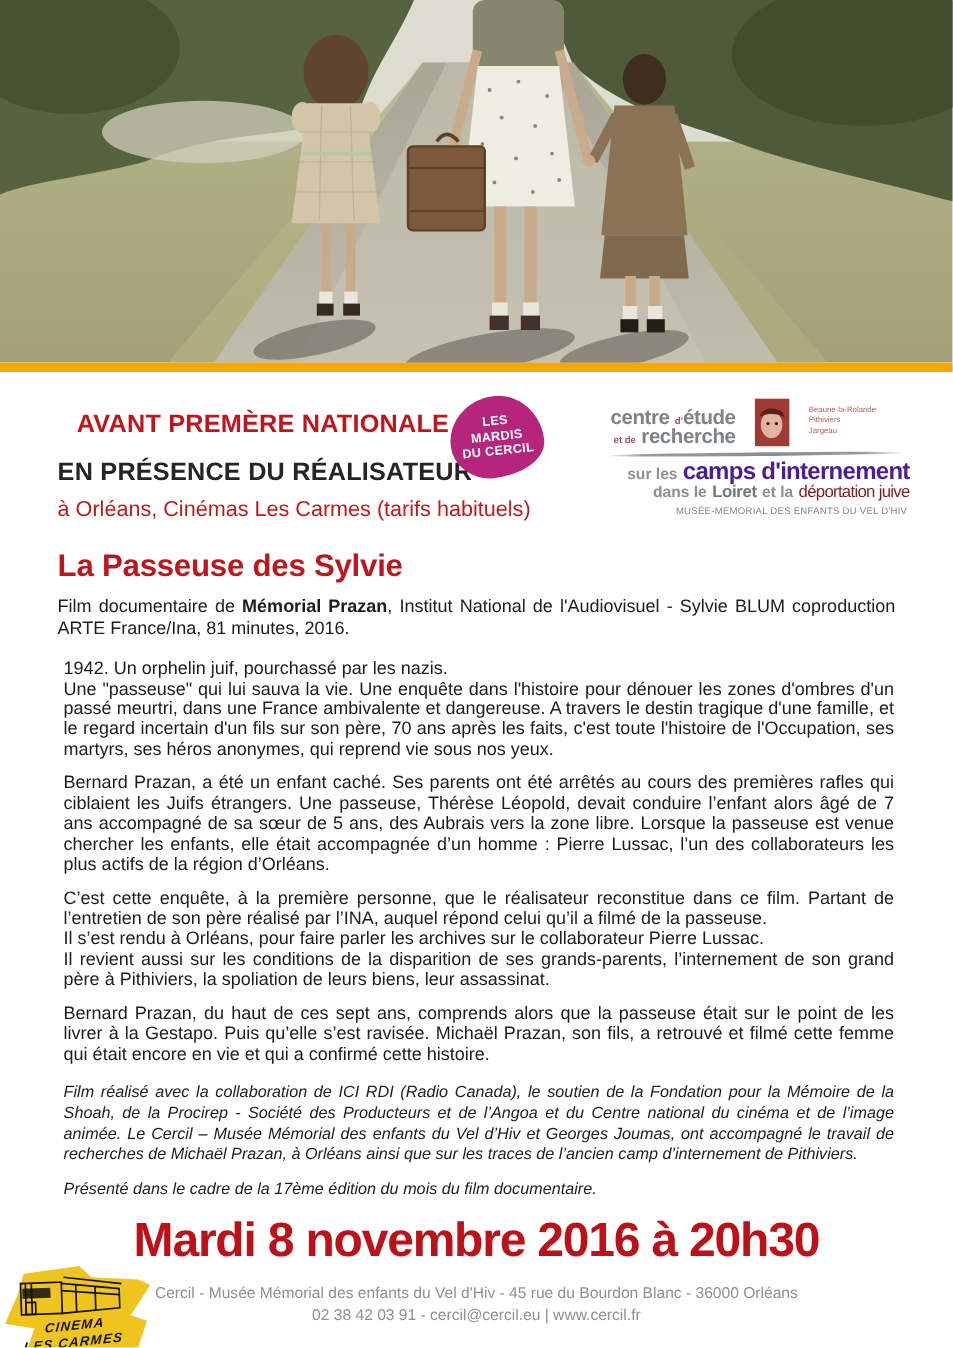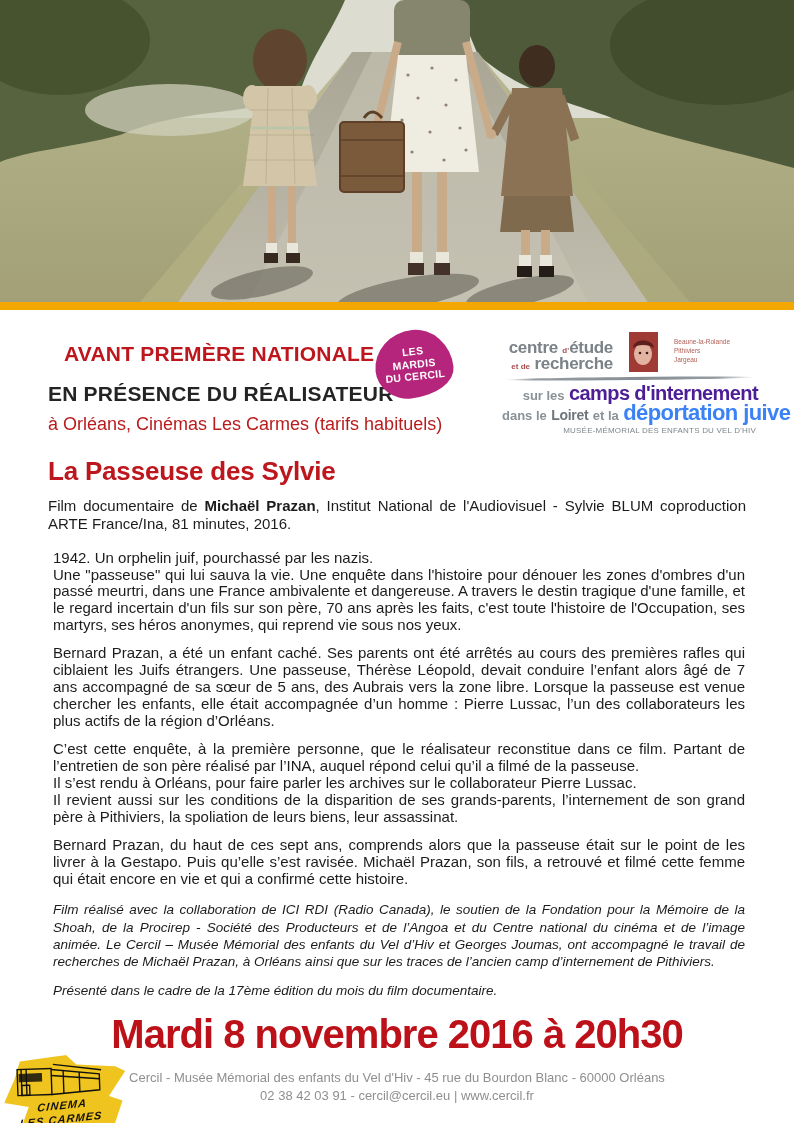--- a/index.html
+++ b/index.html
@@ -30,21 +30,21 @@
   .c-small{font-size:8px;font-weight:bold;color:#a85050;}
   .c-face{width:29px;height:40px;flex:0 0 auto;}
   .c-places{font-size:6.5px;line-height:1.35;color:#b05b52;padding-top:6px;width:58px;}
   .brush{height:3px;margin:5px 2px 4px;border-radius:50%;
     background:linear-gradient(90deg,rgba(150,157,162,0),#969da2 12%,#878e93 55%,#969da2 85%,rgba(150,157,162,0));
     transform:rotate(-.6deg);}
   .c-r3,.c-r4{text-align:right;line-height:.92;white-space:nowrap;}
   .c-tiny{font-size:13px;font-weight:bold;color:#8a9196;}
   .c-huge{font-size:20px;font-weight:bold;color:#4c1d95;letter-spacing:-.6px;}
   .c-mid{font-size:14px;font-weight:bold;color:#6e767c;letter-spacing:-.3px;}
-  .c-hugered{font-size:22px;font-weight:bold;color:#3b82f6;letter-spacing:-.6px;}
+  .c-hugered{font-size:14px;font-weight:normal;color:#7f1d1d;letter-spacing:-.6px;}
   .c-r5{text-align:right;font-size:8px;color:#7e868c;letter-spacing:.2px;margin-top:3px;padding-right:2px;}
   
   .title{margin:14px 48px 0;font-size:26px;font-weight:bold;color:#be161d;letter-spacing:-.2px;}
   .intro{margin:10px 48px 0;font-size:15px;line-height:1.22;text-align:justify;}
   .intro b{font-weight:bold;}
   .bodytext{margin:16px 49px 0 53px;}
   .bodytext p{margin:0 0 11px;font-size:15px;line-height:1.13;text-align:justify;white-space:pre-line;}
   .credits{margin:14px 49px 0 53px;font-size:13.5px;font-style:italic;line-height:1.28;text-align:justify;}
   .presented{margin:12px 49px 0 53px;font-size:13.5px;font-style:italic;}
   .bigdate{margin:14px 20px 0;text-align:center;font-size:40px;font-weight:bold;color:#bc1118;letter-spacing:-1px;}
@@ -213,21 +213,21 @@
         <span class="c-tiny">dans le</span>
         <span class="c-mid">Loiret</span>
         <span class="c-tiny">et la</span>
         <span class="c-hugered">déportation juive</span>
       </div>
       <div class="c-r5">MUSÉE-MÉMORIAL DES ENFANTS DU VEL D'HIV</div>
     </div>
   </div>
 
   <h1 class="title">La Passeuse des Sylvie</h1>
-  <p class="intro"><span>Film documentaire de </span><b>Michaël Prazan</b><span>, Institut National de l'Audiovisuel - Sylvie BLUM coproduction ARTE France/Ina, 81 minutes, 2016.</span></p>
+  <p class="intro"><span>Film documentaire de </span><b>Mémorial Prazan</b><span>, Institut National de l'Audiovisuel - Sylvie BLUM coproduction ARTE France/Ina, 81 minutes, 2016.</span></p>
 
   <div class="bodytext">
     <p>1942. Un orphelin juif, pourchassé par les nazis.
 Une "passeuse" qui lui sauva la vie. Une enquête dans l'histoire pour dénouer les zones d'ombres d'un passé meurtri, dans une France ambivalente et dangereuse. A travers le destin tragique d'une famille, et le regard incertain d'un fils sur son père, 70 ans après les faits, c'est toute l'histoire de l'Occupation, ses martyrs, ses héros anonymes, qui reprend vie sous nos yeux.</p>
     <p>Bernard Prazan, a été un enfant caché. Ses parents ont été arrêtés au cours des premières rafles qui ciblaient les Juifs étrangers. Une passeuse, Thérèse Léopold, devait conduire l’enfant alors âgé de 7 ans accompagné de sa sœur de 5 ans, des Aubrais vers la zone libre. Lorsque la passeuse est venue chercher les enfants, elle était accompagnée d’un homme : Pierre Lussac, l’un des collaborateurs les plus actifs de la région d’Orléans.</p>
     <p>C’est cette enquête, à la première personne, que le réalisateur reconstitue dans ce film. Partant de l’entretien de son père réalisé par l’INA, auquel répond celui qu’il a filmé de la passeuse.
 Il s’est rendu à Orléans, pour faire parler les archives sur le collaborateur Pierre Lussac.
 Il revient aussi sur les conditions de la disparition de ses grands-parents, l’internement de son grand père à Pithiviers, la spoliation de leurs biens, leur assassinat.</p>
     <p>Bernard Prazan, du haut de ces sept ans, comprends alors que la passeuse était sur le point de les livrer à la Gestapo. Puis qu’elle s’est ravisée. Michaël Prazan, son fils, a retrouvé et filmé cette femme qui était encore en vie et qui a confirmé cette histoire.</p>
   </div>
@@ -252,17 +252,17 @@
           <line x1="50" y1="9.5" x2="50" y2="32.5"></line>
             <line x1="66" y1="11.5" x2="66" y2="31.5"></line>
           <line x1="40" y1="3" x2="88" y2="10"></line>
         </g>
       </svg>
       <div class="cinema-text">
         <div>CINEMA</div>
         <div>LES CARMES</div>
       </div>
     </div>
-    <div>Cercil - Musée Mémorial des enfants du Vel d'Hiv - 45 rue du Bourdon Blanc - 60000 Orléans</div>
+    <div>Cercil - Musée Mémorial des enfants du Vel d'Hiv - 45 rue du Bourdon Blanc - 36000 Orléans</div>
     <div>02 38 42 03 91 - cercil@cercil.eu | www.cercil.fr</div>
   </div>
 
 </div>
 
 </body></html>

